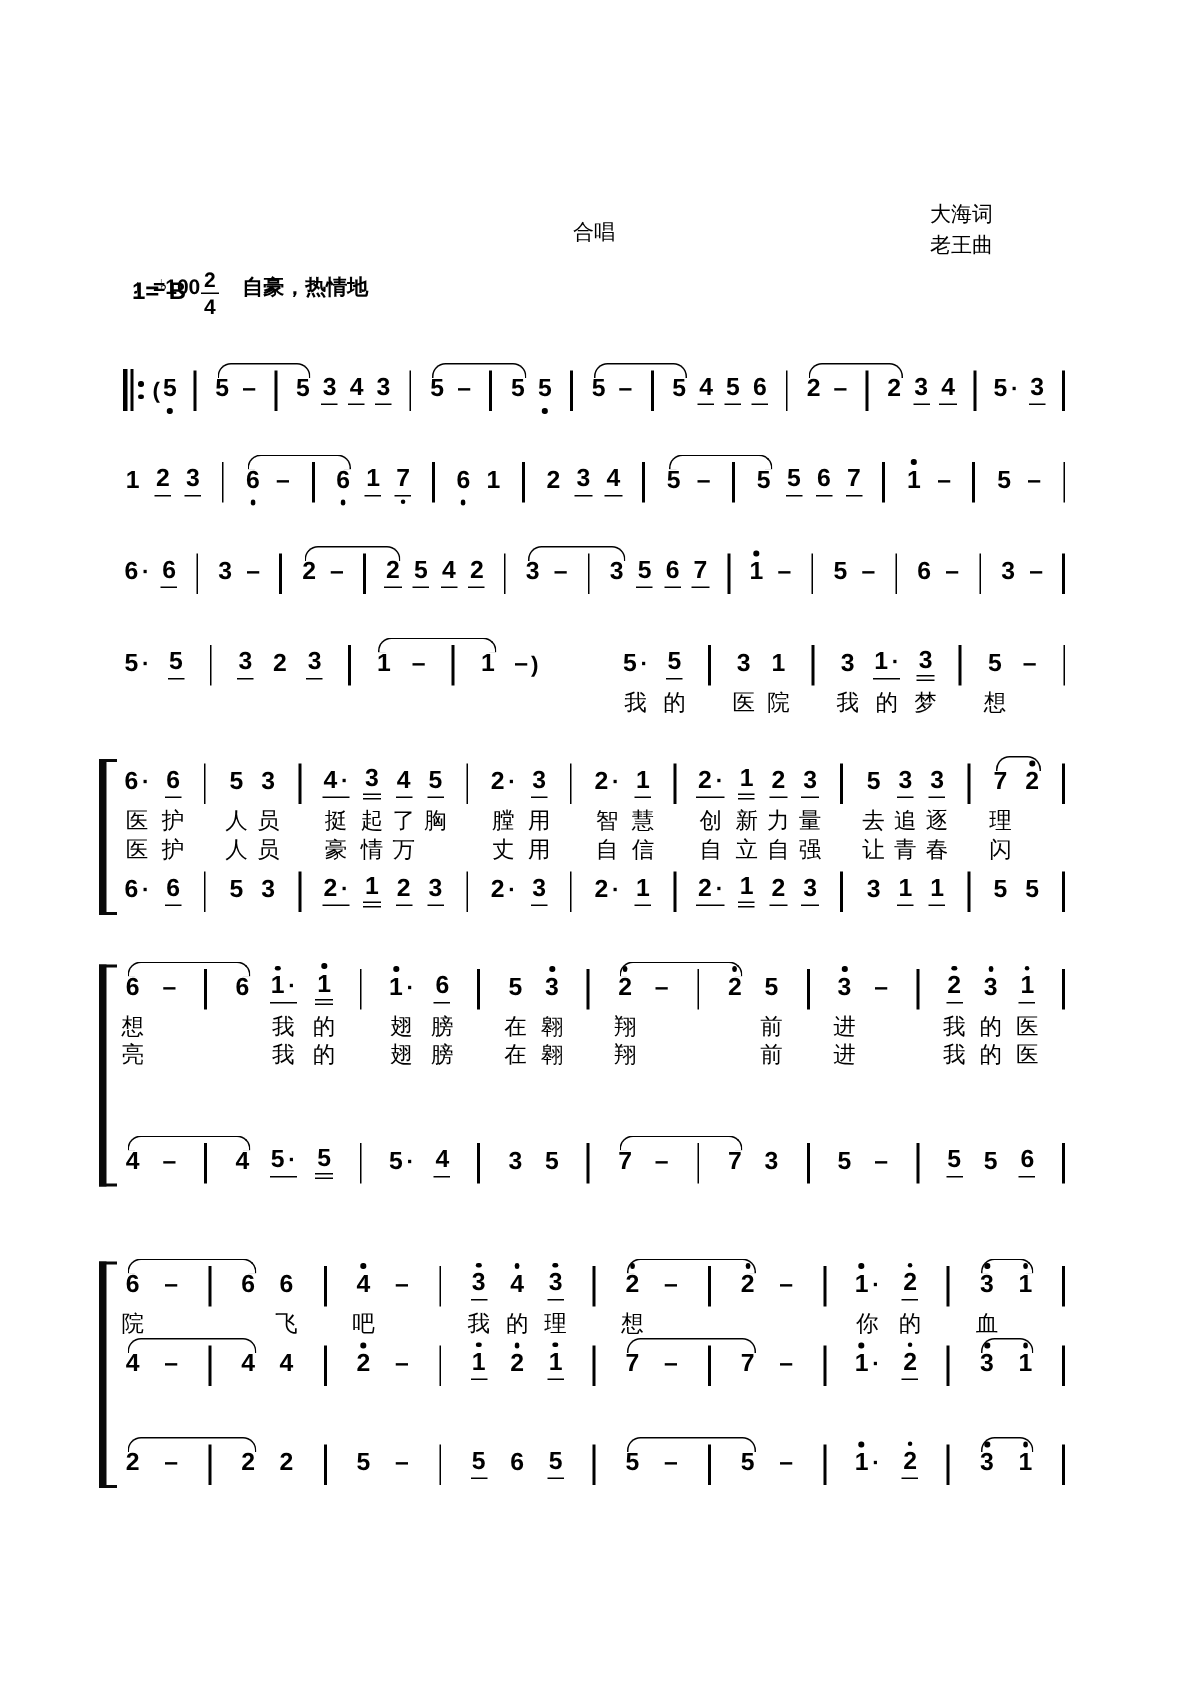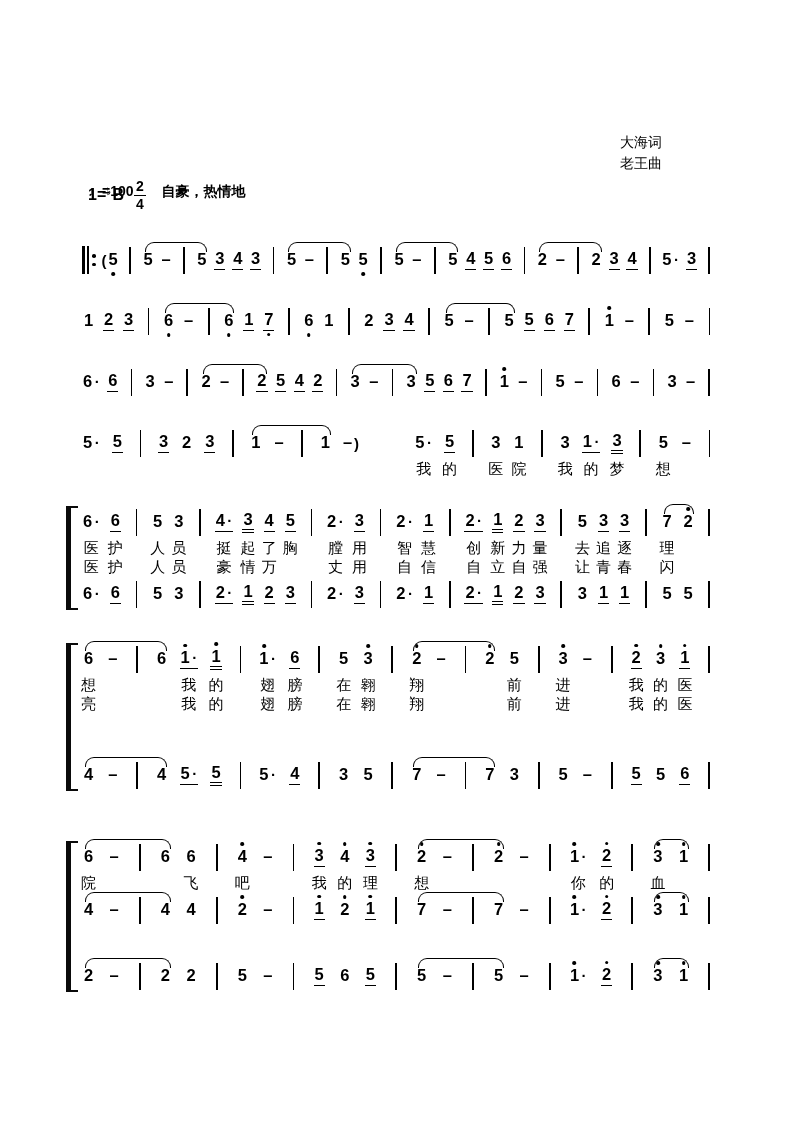--- a/index.html
+++ b/index.html
@@ -66,20 +66,21 @@
 <div id="page">
 
   <div id="keysig">
     <span><span>1=</span><span class="flat">♭</span><span>B</span></span>
     <span class="ts">
       <span class="tnum">2</span>
       <span class="tden">4</span>
     </span>
   </div>
 
+  <div id="ensemble">合唱</div>
 
   <div id="credits">
     <div>大海词</div>
     <div>老王曲</div>
   </div>
 
   <div id="tempo-row">
     <span>♩=100</span>
     <span>自豪，热情地</span>
   </div>

